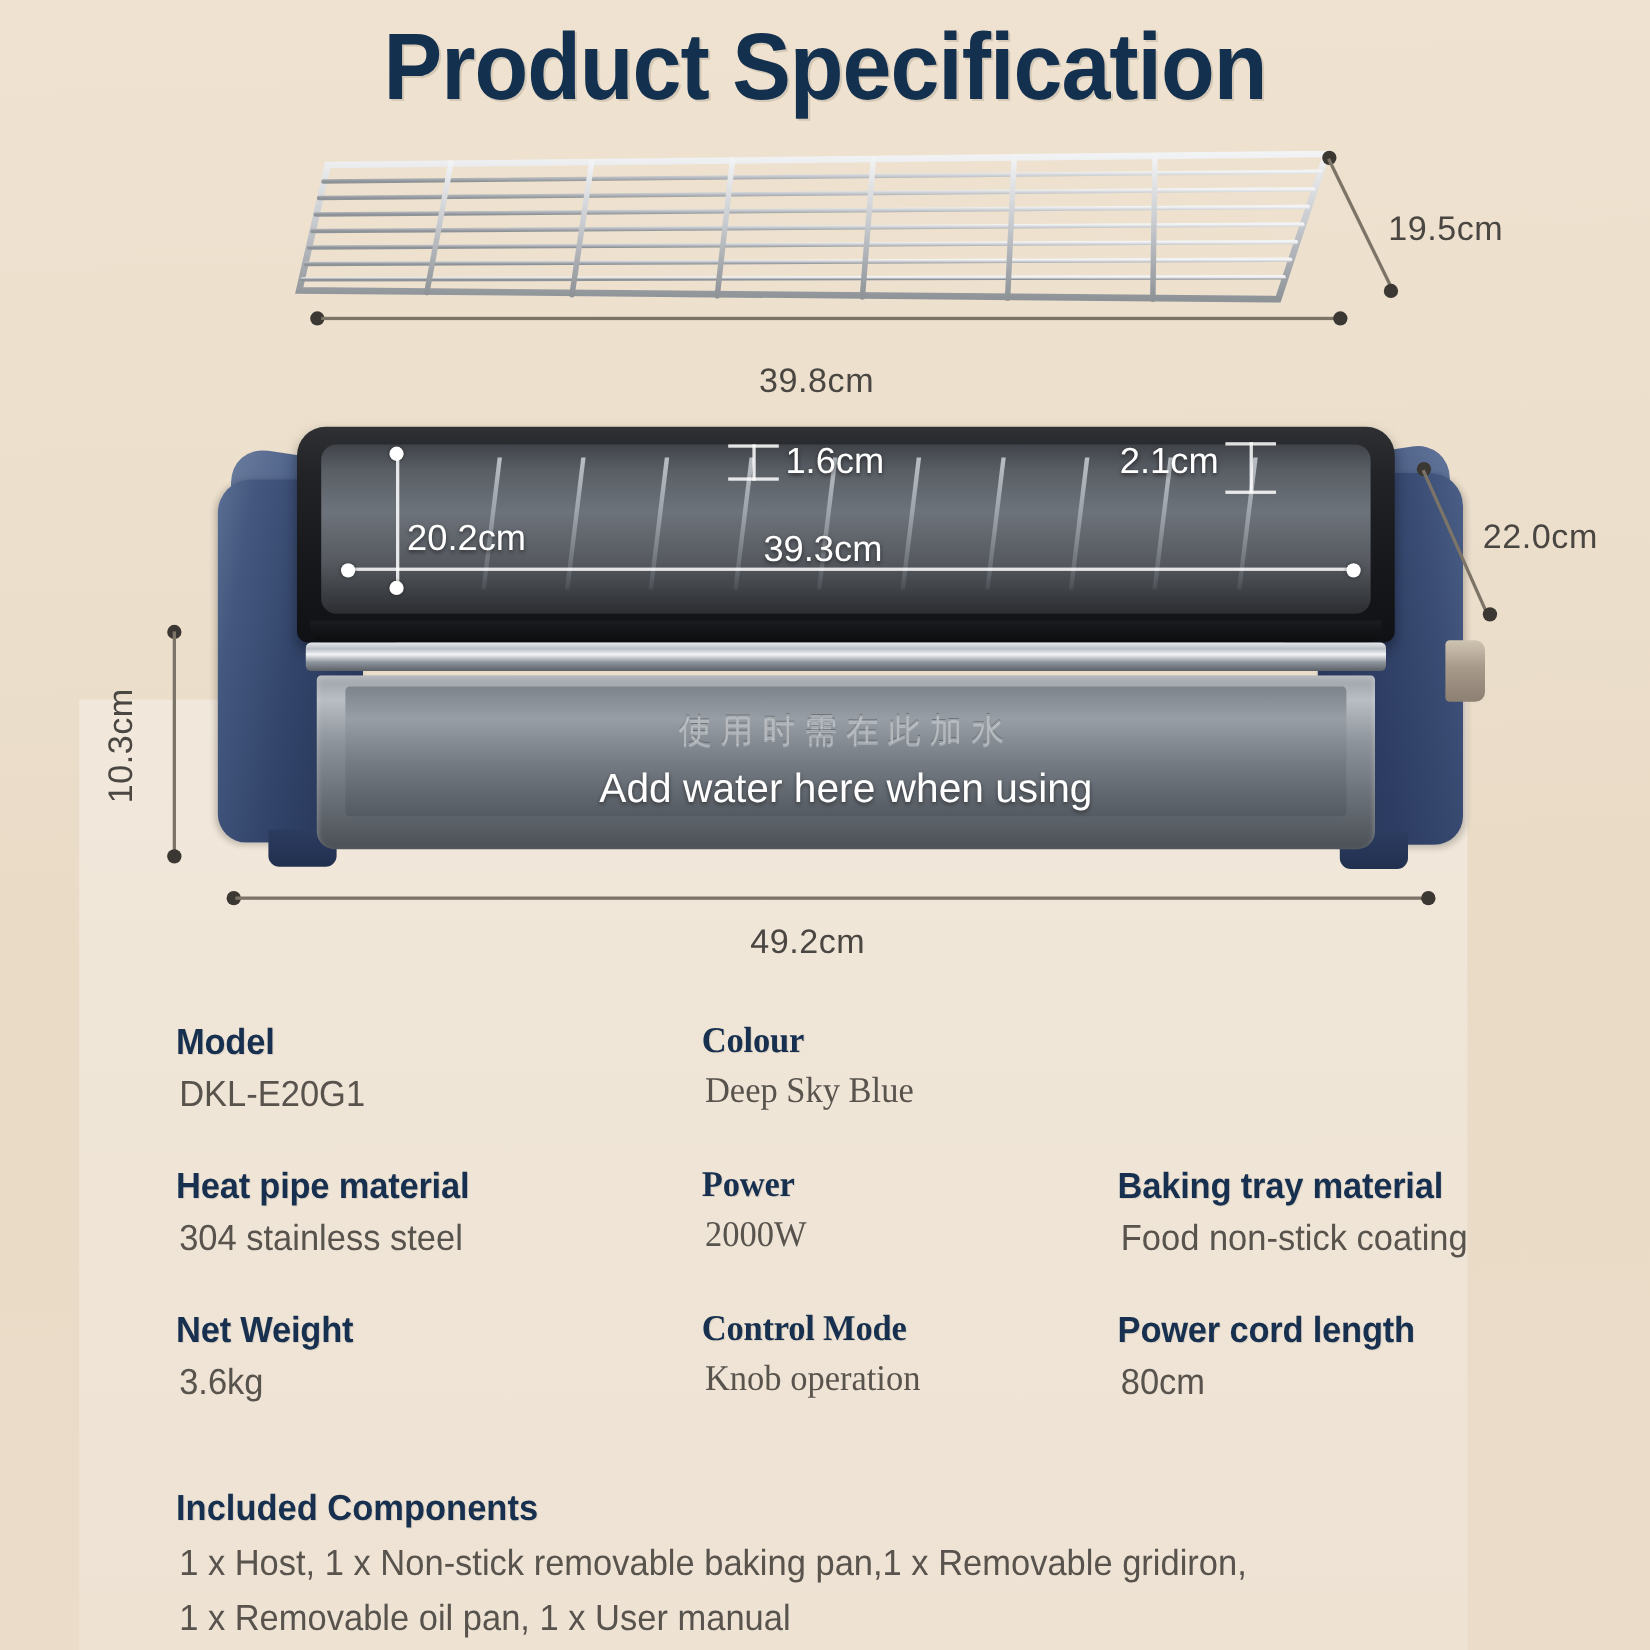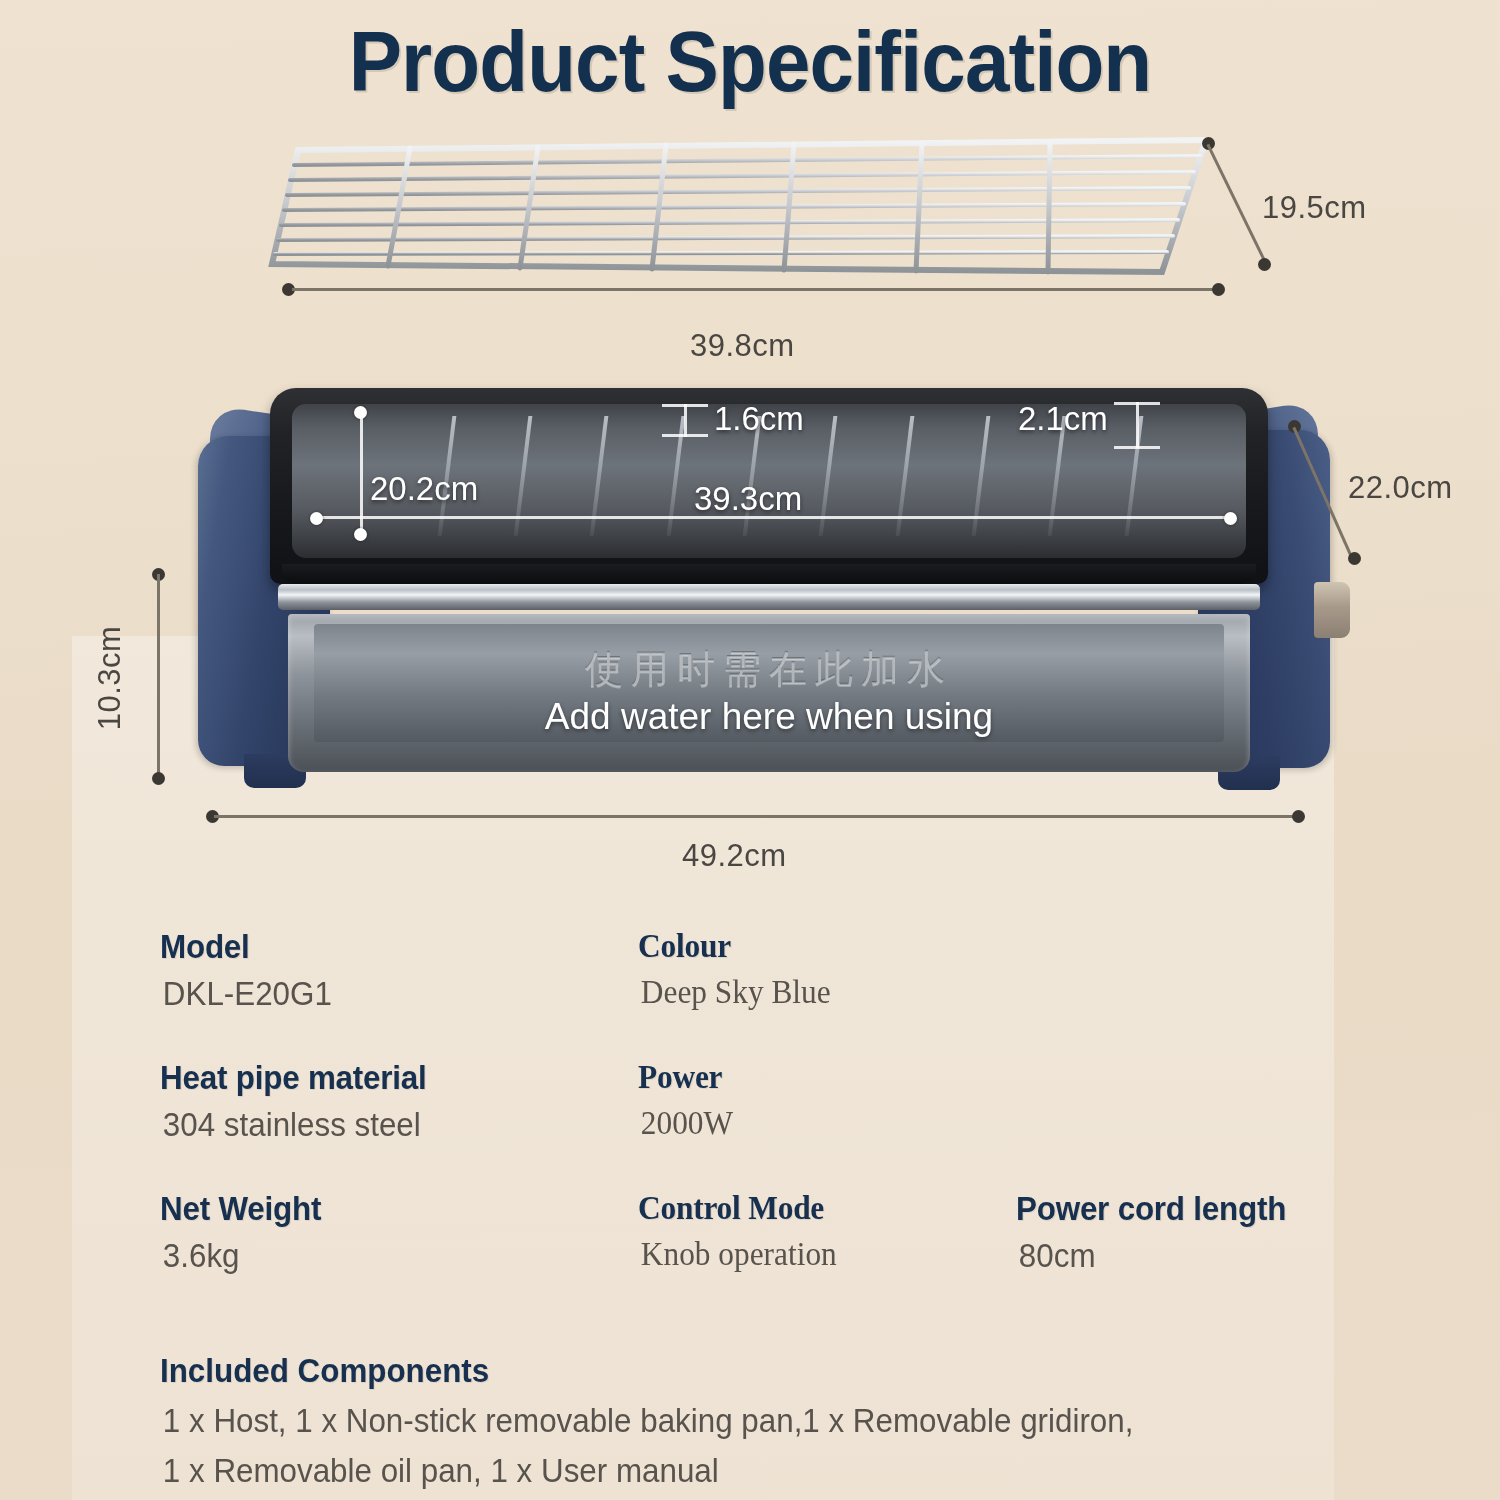--- a/index.html
+++ b/index.html
@@ -134,21 +134,21 @@
     border-radius:4px 4px 16px 16px;
     box-shadow:inset 0 3px 6px rgba(255,255,255,.35);
   }
   .tray-inner{
     position:absolute;left:26px;top:10px;right:26px;height:118px;
     background:linear-gradient(180deg,#7d848b 0%,#979ea5 25%,#737a82 60%,#545a61 100%);
     border-radius:4px;
   }
   .tray-cn{
     position:absolute;left:0;right:0;top:20px;text-align:center;
-    font-size:38px;color:rgba(226,230,234,.40);letter-spacing:8px;
+    font-size:30px;color:rgba(226,230,234,.40);letter-spacing:8px;
     font-family:"DejaVu Sans", sans-serif;
     text-shadow:0 1px 0 rgba(255,255,255,.3),0 -1px 0 rgba(0,0,0,.25);
   }
   .tray-en{
     position:absolute;left:0;right:0;top:72px;text-align:center;
     font-size:37px;color:#ffffff;font-weight:500;
     font-family:"Liberation Sans", sans-serif;
     text-shadow:0 2px 4px rgba(0,0,0,.45);
   }
 
@@ -329,20 +329,24 @@
 
     <div class="spec-row">
       <div class="spec-cell c1">
         <div class="spec-label">Heat pipe material</div>
         <div class="spec-value">304 stainless steel</div>
       </div>
       <div class="spec-cell c2">
         <div class="spec-label">Power</div>
         <div class="spec-value">2000W</div>
       </div>
+      <div class="spec-cell c3">
+        <div class="spec-label">Baking tray material</div>
+        <div class="spec-value">Food non-stick coating</div>
+      </div>
     </div>
 
     <div class="spec-row">
       <div class="spec-cell c1">
         <div class="spec-label">Net Weight</div>
         <div class="spec-value">3.6kg</div>
       </div>
       <div class="spec-cell c2">
         <div class="spec-label">Control Mode</div>
         <div class="spec-value">Knob operation</div>

